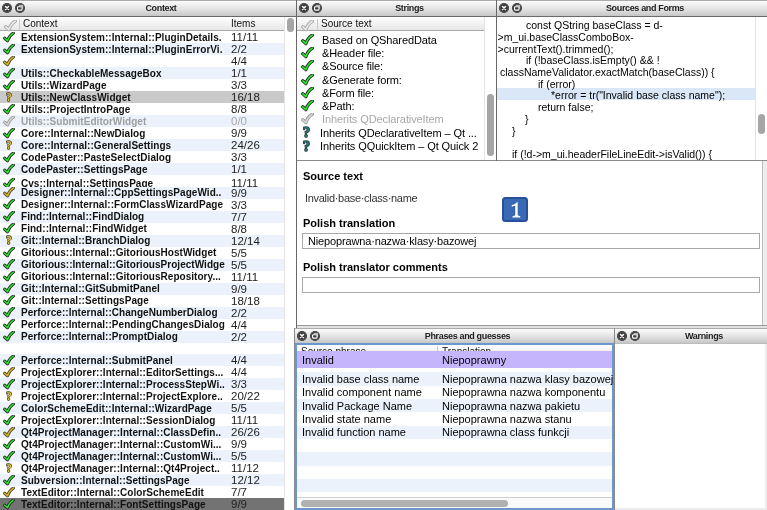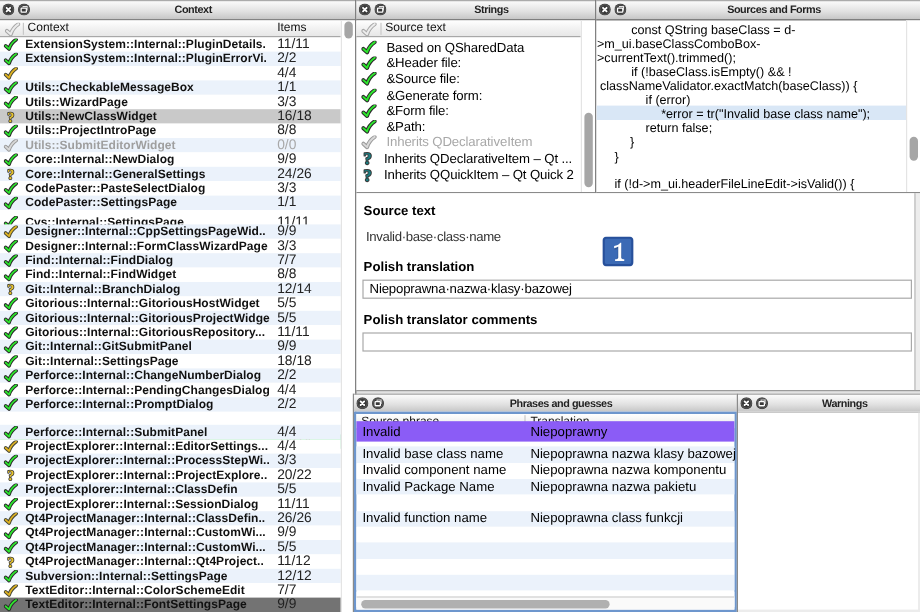--- a/index.html
+++ b/index.html
@@ -4,21 +4,21 @@
 html,body { width:767px; height:510px; overflow:hidden; background:#e2e2e2;
   font-family:"Liberation Sans", sans-serif; }
 .abs { position:absolute; }
 .tbar { position:absolute; height:17px;
   background:linear-gradient(180deg,#fbfbfb 0%,#f2f2f2 20%,#e2e2e2 55%,#cecece 88%,#c6c6c6 100%);
   border-top:1px solid #ababab; border-bottom:1px solid #696969; }
 .ttext { text-align:center; font-size:9px; letter-spacing:-0.35px; font-weight:bold; color:#222; line-height:15px; padding-left:26px; }
 .thead { position:absolute; height:14px;
   background:linear-gradient(180deg,#ffffff 0%,#f2f2f2 50%,#e7e7e7 100%);
   border-bottom:1px solid #a8a8a8; }
-.crow { position:absolute; left:0; width:284px; display:flex; align-items:flex-end; }
+.crow { position:absolute; left:0; width:284px; display:flex; align-items:center; }
 .cic { margin-left:3px; display:flex; }
 .cic svg { width:12px; height:11px; }
 .cname { margin-left:6px; font-size:10px; font-weight:bold; letter-spacing:0.04px; white-space:nowrap; }
 .citems { position:absolute; left:231px; font-size:11.5px; font-weight:normal; }
 .srow { position:absolute; left:0; width:187px; display:flex; align-items:center; }
 .sic { margin-left:4px; display:flex; }
 .sname { margin-left:8px; font-size:11px; letter-spacing:-0.1px; white-space:nowrap; }
 .cl { position:absolute; font-size:10.5px; color:#000; white-space:pre; }
 .vsb { position:absolute; background:#fff; border-left:1px solid #e4e4e4; }
 .vthumb { position:absolute; width:7px; background:#a6a6a6; border-radius:3.5px; }
@@ -337,21 +337,21 @@
       <span class="cname" style="color:#111">ProjectExplorer::Internal::ProjectExplore..</span>
       <span class="citems" style="color:#222">20/22</span>
     </div>
 <div class="crow" style="top:402.34px;height:11.96px;background:#ebf2fb">
       <span class="cic">
         <svg width="13" height="12" viewBox="0 0 13 12" style="flex:none">
           <path d="M1.8 6.8 L4.9 9.6 C5.9 6.3 8.3 3.1 11.3 1.1" fill="none" stroke="#2b2b2b" stroke-width="3.4" stroke-linecap="round" stroke-linejoin="round"></path>
           <path d="M1.8 6.8 L4.9 9.6 C5.9 6.3 8.3 3.1 11.3 1.1" fill="none" stroke="#2ce62c" stroke-width="1.6" stroke-linecap="round" stroke-linejoin="round"></path>
         </svg>
       </span>
-      <span class="cname" style="color:#111">ProjectExplorer::Internal::ClassDefin</span>
+      <span class="cname" style="color:#111">ColorSchemeEdit::Internal::WizardPage</span>
       <span class="citems" style="color:#222">5/5</span>
     </div>
 <div class="crow" style="top:414.30px;height:11.96px;background:#fff">
       <span class="cic">
         <svg width="13" height="12" viewBox="0 0 13 12" style="flex:none">
           <path d="M1.8 6.8 L4.9 9.6 C5.9 6.3 8.3 3.1 11.3 1.1" fill="none" stroke="#2b2b2b" stroke-width="3.4" stroke-linecap="round" stroke-linejoin="round"></path>
           <path d="M1.8 6.8 L4.9 9.6 C5.9 6.3 8.3 3.1 11.3 1.1" fill="none" stroke="#2ce62c" stroke-width="1.6" stroke-linecap="round" stroke-linejoin="round"></path>
         </svg>
       </span>
       <span class="cname" style="color:#111">ProjectExplorer::Internal::SessionDialog</span>
@@ -625,35 +625,39 @@
     <circle cx="5" cy="5" r="4.1" fill="none" stroke="#565656" stroke-width="1"></circle>
     <rect x="2.6" y="3.7" width="4.4" height="3.4" rx="0.5" fill="none" stroke="#fff" stroke-width="1.1"></rect>
     <path d="M4.2 3.1 L4.2 2.4 L7.6 2.4 L7.6 5.3 L7 5.3" stroke="#e2e2e2" stroke-width="0.85" fill="none"></path>
   </svg>
 <div class="abs" style="left:295px;top:343px;width:319px;height:167px;border:2px solid #6d96cd;background:#fff">
   <div class="thead" style="left:0;top:0;width:315px;height:13px">
     <span style="position:absolute;left:4px;top:0;font-size:10px;color:#111;line-height:13px">Source phrase</span>
     <div style="position:absolute;left:139.5px;top:1px;width:1px;height:11px;background:#c8c8c8"></div>
     <span style="position:absolute;left:145px;top:0;font-size:10px;color:#111;line-height:13px">Translation</span>
   </div>
-<div class="prow" style="top:6px;height:17px;background:#8b5cf6">
+<div class="prow" style="top:6px;height:17px;background:#c4b5fd">
       <span class="pc1">Invalid</span>
       <span class="pc2">Niepoprawny</span>
     </div>
 <div class="prow" style="top:27.35px;height:13.35px;background:#ebf2fb">
       <span class="pc1">Invalid base class name</span>
       <span class="pc2">Niepoprawna nazwa klasy bazowej</span>
     </div>
 <div class="prow" style="top:54.05px;height:13.35px;background:#ebf2fb">
       <span class="pc1">Invalid Package Name</span>
       <span class="pc2">Niepoprawna nazwa pakietu</span>
     </div>
 <div class="prow" style="top:40.70px;height:13.35px;background:#fff">
       <span class="pc1">Invalid component name</span>
       <span class="pc2">Niepoprawna nazwa komponentu</span>
+    </div>
+<div class="prow" style="top:67.40px;height:13.35px;background:#fff">
+      <span class="pc1">Invalid state name</span>
+      <span class="pc2">Niepoprawna nazwa stanu</span>
     </div>
 <div class="prow" style="top:80.75px;height:13.35px;background:#ebf2fb">
       <span class="pc1">Invalid function name</span>
       <span class="pc2">Niepoprawna class funkcji</span>
     </div>
 <div class="prow" style="top:94.10px;height:13.35px;background:#fff">
       <span class="pc1"></span>
       <span class="pc2"></span>
     </div>
 <div class="prow" style="top:107.45px;height:13.35px;background:#ebf2fb">

